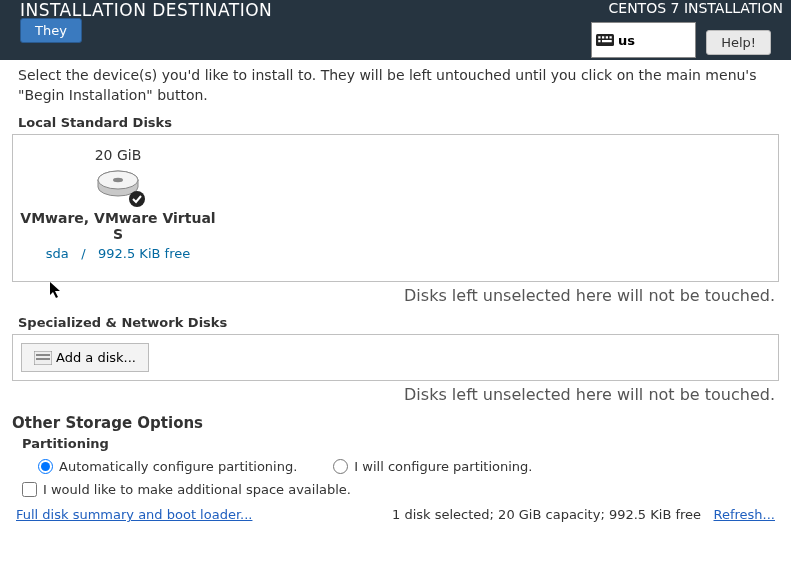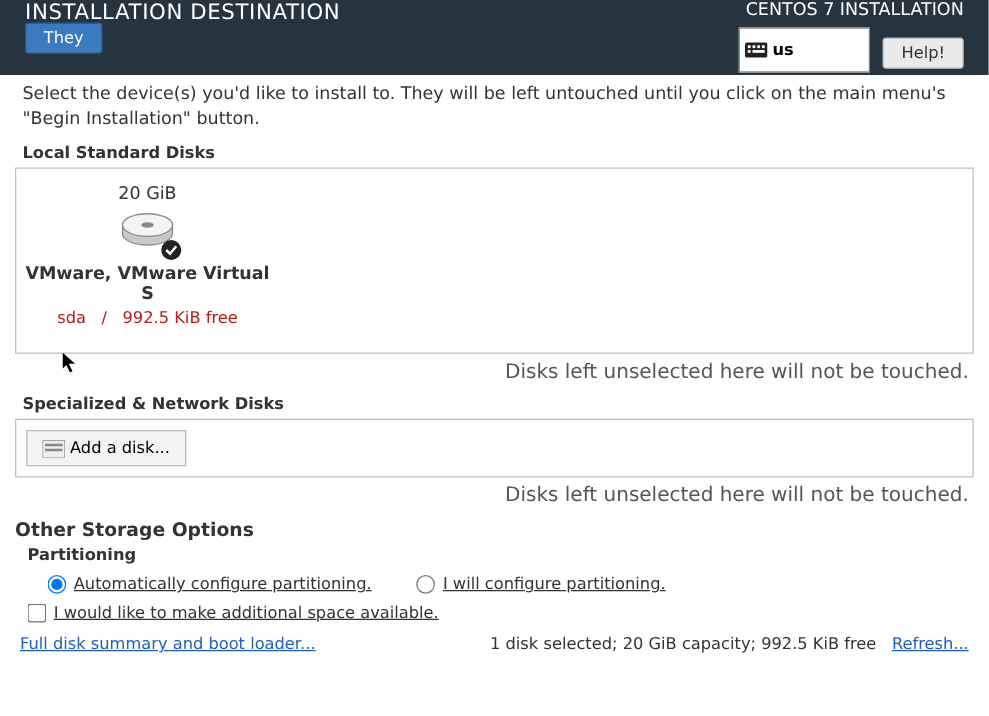--- a/index.html
+++ b/index.html
@@ -1,48 +1,48 @@
 <!DOCTYPE html>
 <html><head>
 <meta charset="utf-8">
 <style>
   * { box-sizing: border-box; margin: 0; padding: 0; font-family: "DejaVu Sans", "Liberation Sans", Arial, sans-serif; }
   body { width: 791px; height: 573px; overflow: hidden; background: #fff; font-size: 13px; color: #333; }
 
   .topbar { background: #263440; color: #fff; height: 60px; position: relative; }
   .topbar .title { position: absolute; left: 20px; top: 0; font-size: 17px; font-weight: 400; letter-spacing: 0.5px; }
-  .topbar .subtitle { position: absolute; right: 20px; top: 0; font-size: 14px; font-weight: 400; }
+  .topbar .subtitle { position: absolute; right: 8px; top: 0; font-size: 14px; font-weight: 400; }
   .done-btn { position: absolute; left: 20px; top: 18px; background: #3a7abf; border: 1px solid #2a5a8f; color: #fff; padding: 4px 14px; border-radius: 3px; font-size: 13px; cursor: pointer; }
   .help-btn { position: absolute; right: 20px; top: 30px; background: #eaeaea; border: 1px solid #bbb; color: #333; padding: 4px 14px; border-radius: 3px; font-size: 13px; cursor: pointer; }
   .kb-sel { position: absolute; right: 95px; top: 22px; width: 105px; height: 36px; background: #fff; border: 1px solid #888; display: flex; align-items: center; padding: 0 4px; gap: 4px; }
   .kb-sel svg { width: 18px; height: 14px; }
   .kb-sel span { color: #000; font-size: 13px; font-weight: 600; }
 
   .content { padding: 0 6px 0 6px; }
   .instr { padding: 6px 12px 6px 12px; font-size: 14px; line-height: 1.4; }
 
   .section-label { font-weight: 600; font-size: 13px; margin: 4px 0 4px 12px; }
   .disk-box { border: 1px solid #c0c0c0; margin: 0 6px; padding: 12px 0 20px 0; display: flex; }
   .disk-item { width: 210px; text-align: center; cursor: pointer; }
   .disk-size { font-size: 14px; margin-bottom: 6px; }
   .disk-icon-wrap { position: relative; display: inline-block; }
   .disk-icon-wrap svg.drive { width: 44px; height: 30px; }
   .check-badge { position: absolute; right: -6px; bottom: -6px; width: 18px; height: 18px; }
   .disk-name { font-weight: 700; font-size: 14px; margin-top: 8px; }
-  .disk-sub { font-size: 13px; margin-top: 4px; color: #b91c1c; }
+  .disk-sub { font-size: 13px; margin-top: 4px; color: #0369a1; }
   .hint-right { text-align: right; font-size: 16px; color: #555; margin: 4px 10px 10px 0; }
 
   .add-disk-btn { margin: 8px; background: #f3f3f3; border: 1px solid #bbb; padding: 6px 12px; cursor: pointer; display: inline-flex; align-items: center; gap: 4px; min-width: 100px; }
   .add-disk-btn svg { width: 18px; height: 14px; }
   .add-disk-btn span { font-size: 13px; }
 
   .other-heading { font-size: 15px; font-weight: 600; margin: 10px 0 4px 6px; }
   .sub-heading { font-weight: 700; font-size: 13px; margin: 4px 0 4px 16px; }
   .opt-row { display: flex; align-items: center; gap: 6px; margin: 4px 0 4px 16px; font-size: 13px; }
-  .opt-row label { cursor: pointer; text-decoration: underline; }
+  .opt-row label { cursor: pointer; }
   .opt-group { display: flex; gap: 20px; margin: 4px 0 4px 16px; }
 
   .encrypt-box { border: 2px solid #e63c2e; border-radius: 6px; margin: 4px 0 6px 12px; padding: 4px 6px 6px 6px; display: inline-block; min-width: 296px; }
   .encrypt-box .sub-heading { margin-left: 0; }
   .encrypt-row { display: flex; align-items: center; gap: 6px; font-size: 13px; }
   .hint-gray { color: #888; font-style: italic; }
 
   .footer { display: flex; justify-content: space-between; align-items: center; padding: 6px 10px; font-size: 13px; border-top: 0; }
   .link { color: #1f5fbf; text-decoration: underline; cursor: pointer; }
 

